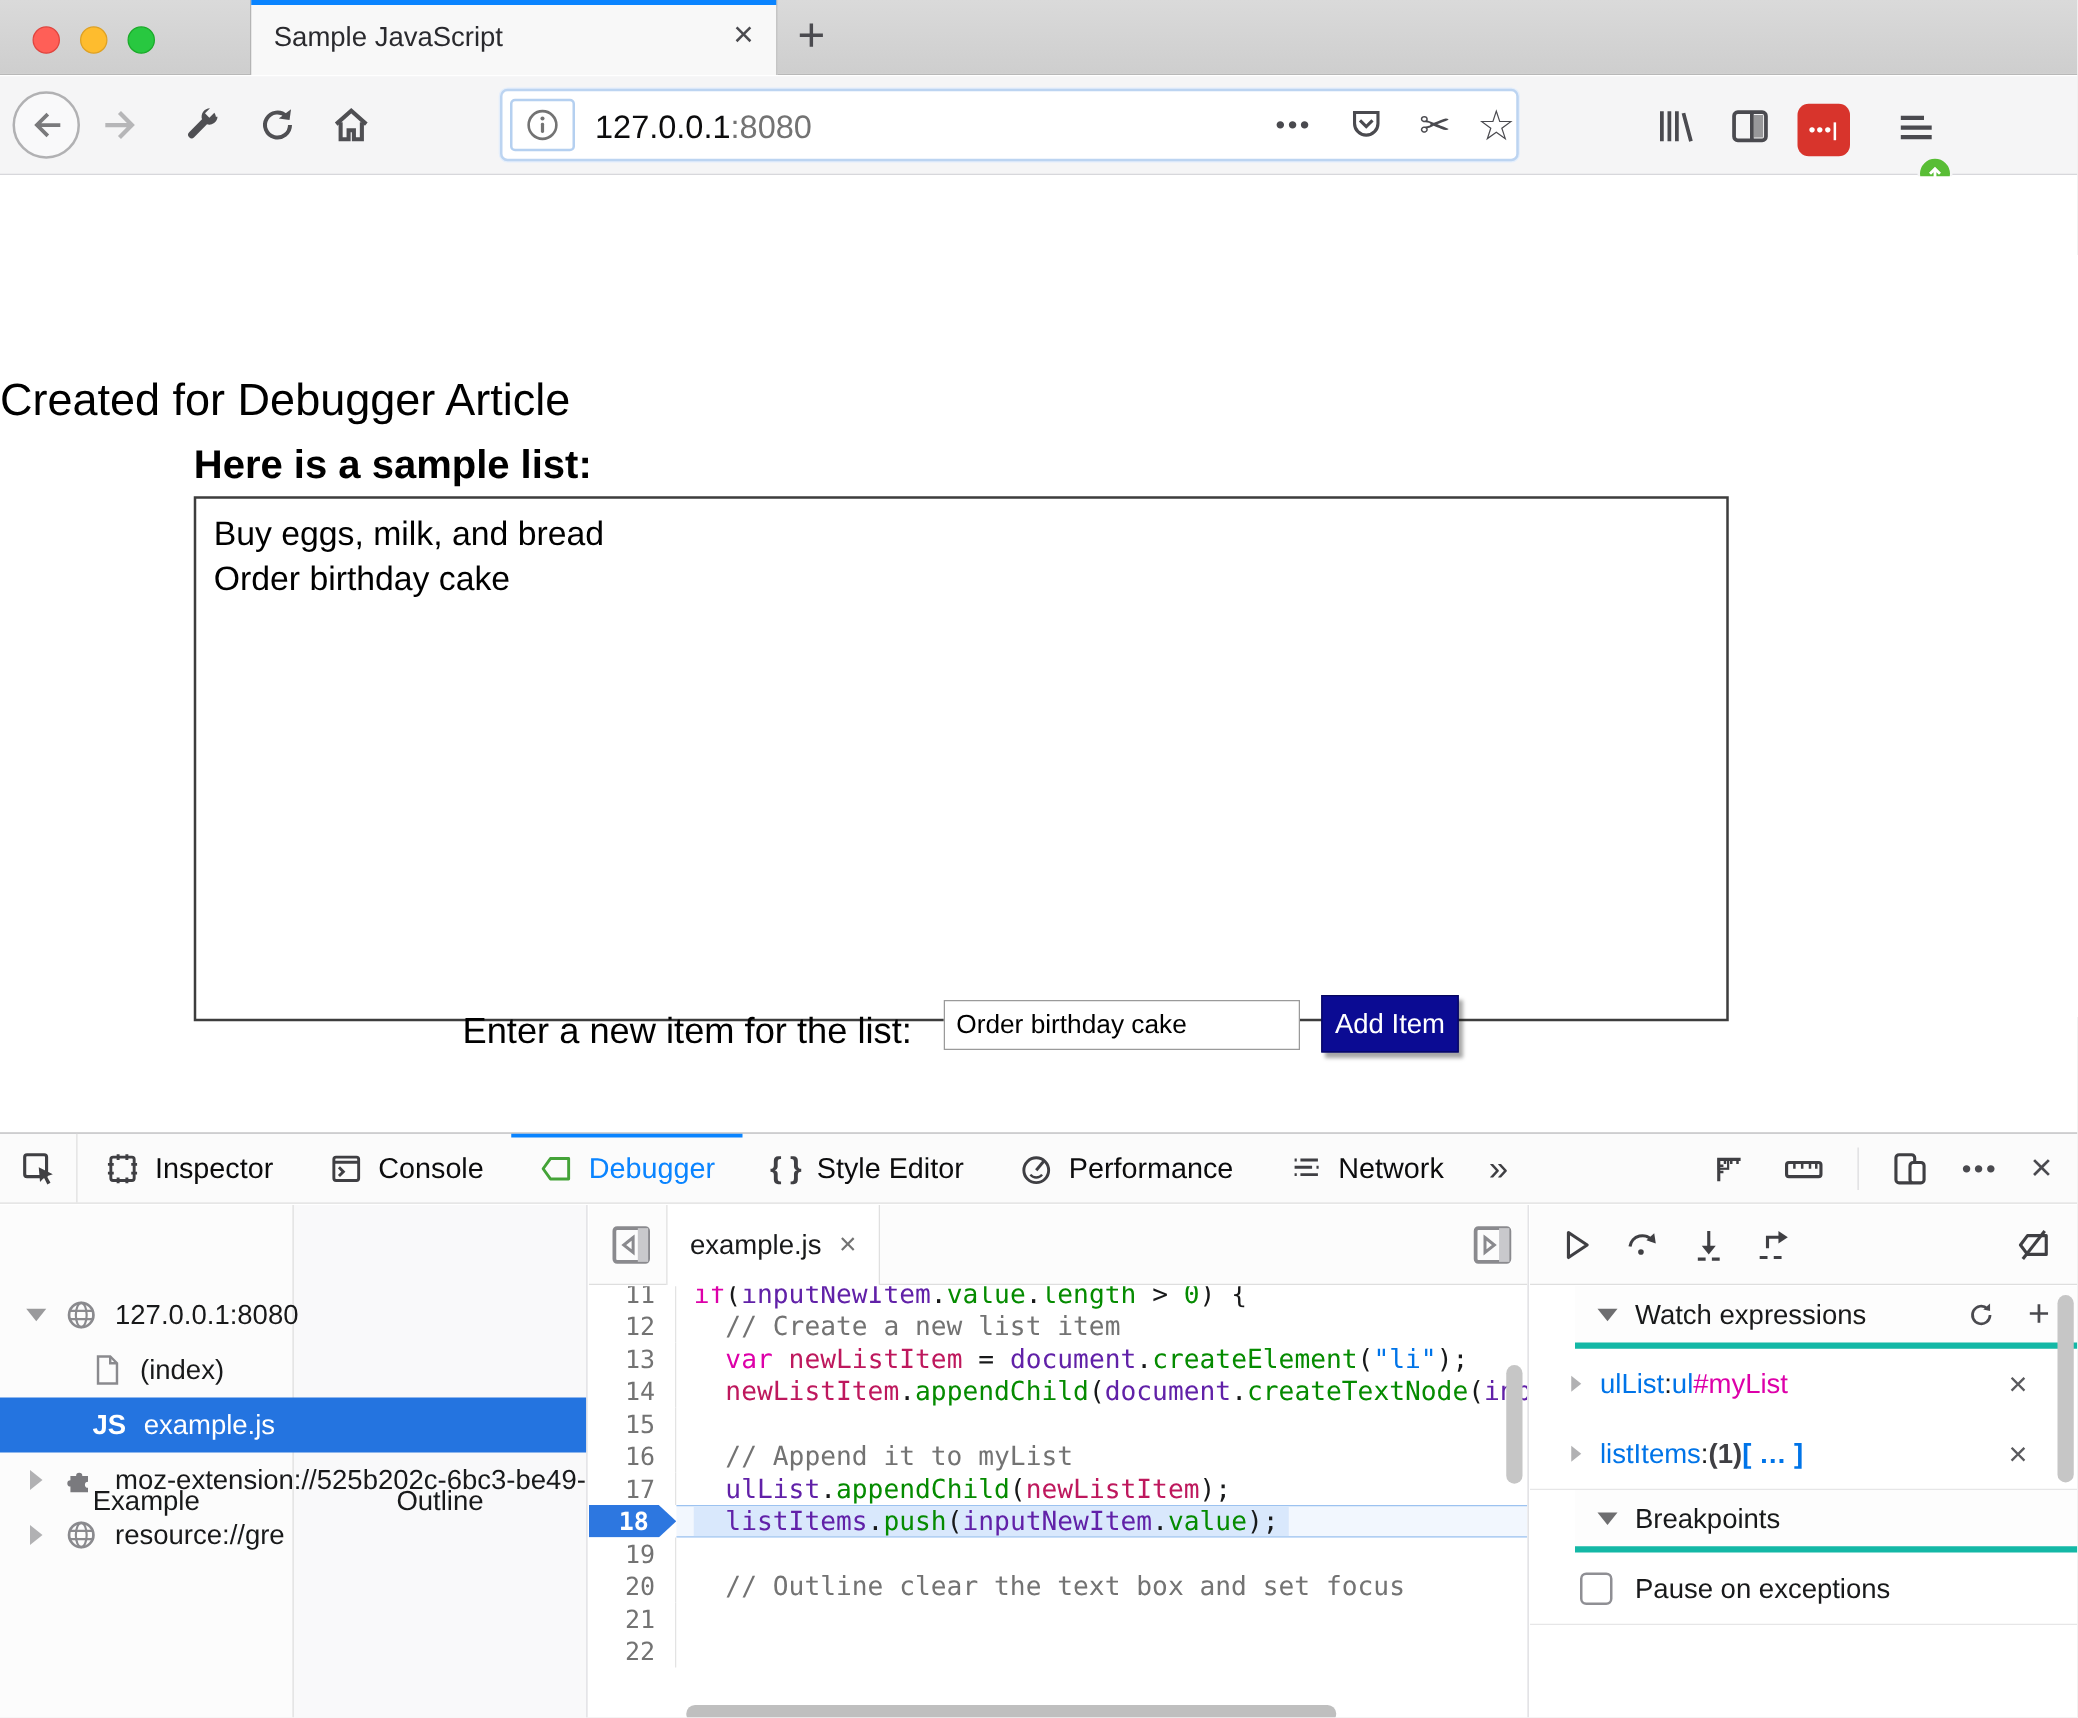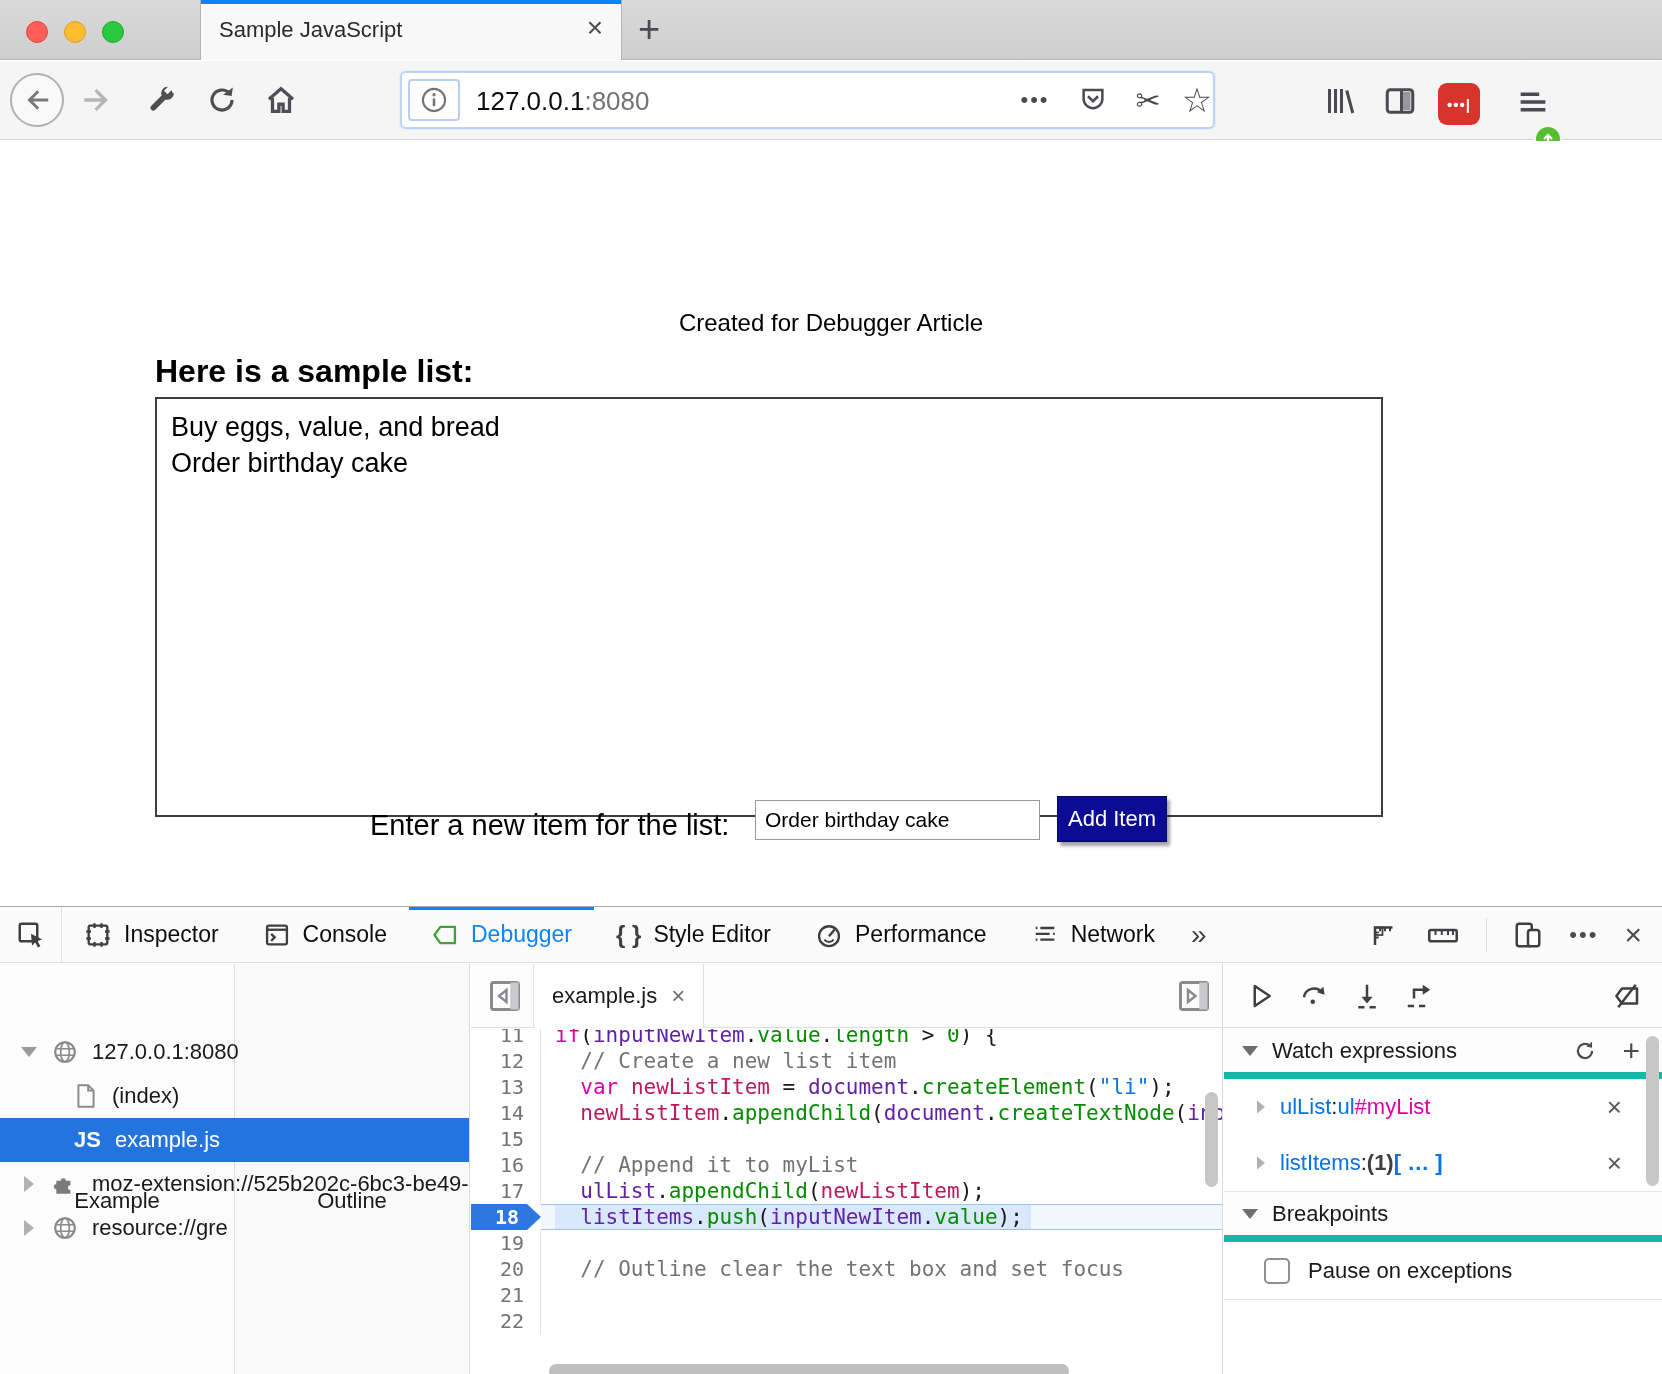--- a/index.html
+++ b/index.html
@@ -43,21 +43,21 @@
          display:flex;align-items:center;justify-content:center;font-size:15px;font-weight:bold;letter-spacing:1px;}
   .vdiv{position:absolute;width:1px;background:#c9c9cc;}
   .updatebadge{position:absolute;left:1534px;top:64px;width:28px;height:28px;border-radius:50%;
                background:#58bd35;border:2px solid #f5f5f6;display:flex;align-items:center;justify-content:center;}
 
   
   .content{position:absolute;left:0;top:141px;width:100%;height:765px;background:#fff;overflow:hidden;}
   .pgheading{position:absolute;left:0;top:30px;width:100%;text-align:center;
              font-family:"DejaVu Serif",serif;font-style:italic;font-weight:900;font-size:94px;
              color:#dedede;-webkit-text-stroke:2.5px #161616;letter-spacing:2px;}
-  .pgsub{position:absolute;left:0;top:158px;width:100%;text-align:center;font-size:24px;color:#000;margin-top:10px;}
+  .pgsub{position:absolute;left:0;top:158px;width:100%;font-size:36px;color:#000;}
   .listheading{position:absolute;left:155px;top:212px;font-size:32px;font-weight:bold;color:#000;}
   .listbox{position:absolute;left:155px;top:256px;width:1228px;height:420px;border:2px solid #3d3d3d;
            padding:10px 14px;font-size:27px;line-height:36px;color:#000;}
   .inputrow-label{position:absolute;left:370px;top:668px;font-size:29px;color:#000;}
   .newitem-input{position:absolute;left:755px;top:659px;width:285px;height:40px;border:1px solid #9a9a9a;
                  font-size:21px;padding:0 9px;font-family:"Liberation Sans",sans-serif;color:#000;background:#fff;}
   .additem-btn{position:absolute;left:1057px;top:655px;width:110px;height:46px;background:#0b0b93;
                color:#fff;font-size:22px;border:1px solid #06065e;box-shadow:3px 4px 3px rgba(0,0,0,.35);
                display:flex;align-items:center;justify-content:center;}
 
@@ -124,21 +124,21 @@
   .cm-g{color:#6121a8;}.cm-p{color:#058b00;}.cm-n{color:#058b00;}
   .cm-s{color:#0074e8;}.cm-t{color:#18191a;}
   .ed-hscroll{position:absolute;left:78px;bottom:8px;width:520px;height:14px;border-radius:7px;background:#bfbfbf;}
   .ed-vscroll{position:absolute;right:4px;top:128px;width:13px;height:95px;border-radius:7px;background:#c6c6c6;}
 
   
   .controls{position:absolute;left:0;top:0;width:100%;height:64px;border-bottom:1px solid #dedede;
             background:#fcfcfc;display:flex;align-items:center;gap:22px;padding-left:22px;}
   .ctrl-disable{margin-left:auto;margin-right:18px;}
   .sect{position:absolute;left:0;width:100%;}
-  .secthead{display:flex;align-items:center;height:50px;border-bottom:7px solid #14b8a6;background:#fdfdfd;}
+  .secthead{display:flex;align-items:center;height:50px;border-bottom:5px solid #14b8a6;background:#fdfdfd;margin-left:36px;}
   .secthead .tri-d{margin-left:18px;border-top-color:#6e6e70;}
   .secthead .stitle{margin-left:14px;font-size:22px;color:#18191a;}
   .secthead .hico{margin-left:auto;display:flex;align-items:center;gap:24px;padding-right:22px;}
   .plus{font-size:30px;color:#4a4a4f;font-weight:300;}
   .wrow{display:flex;align-items:center;height:56px;font-size:22px;}
   .wrow .tri-r{margin-left:32px;transform:scale(.8);}
   .wname{margin-left:14px;color:#0074e8;}
   .wsep{color:#18191a;}
   .wv-blue{color:#0074e8;}
   .wv-mag{color:#dd00a9;}
@@ -247,21 +247,21 @@
       <svg width="16" height="16" viewBox="0 0 24 24">
           <path d="M12 20V6M6 12l6-6 6 6" stroke="#fff" stroke-width="3.4" fill="none"></path>
         </svg>
     </div>
   </div>
 
   <div class="content">
     <div class="pgsub">Created for Debugger Article</div>
     <div class="listheading">Here is a sample list:</div>
     <div class="listbox">
-      <div>Buy eggs, value, and bread</div>
+      <div>Buy eggs, milk, and bread</div>
       <div>Order birthday cake</div>
     </div>
     <div class="inputrow-label">Enter a new item for the list:</div>
     <input class="newitem-input" type="text" value="Order birthday cake" style="">
     <div class="additem-btn">Add Item</div>
   </div>
 
   <div class="devtools">
 
     <div class="dt-toolbar">

